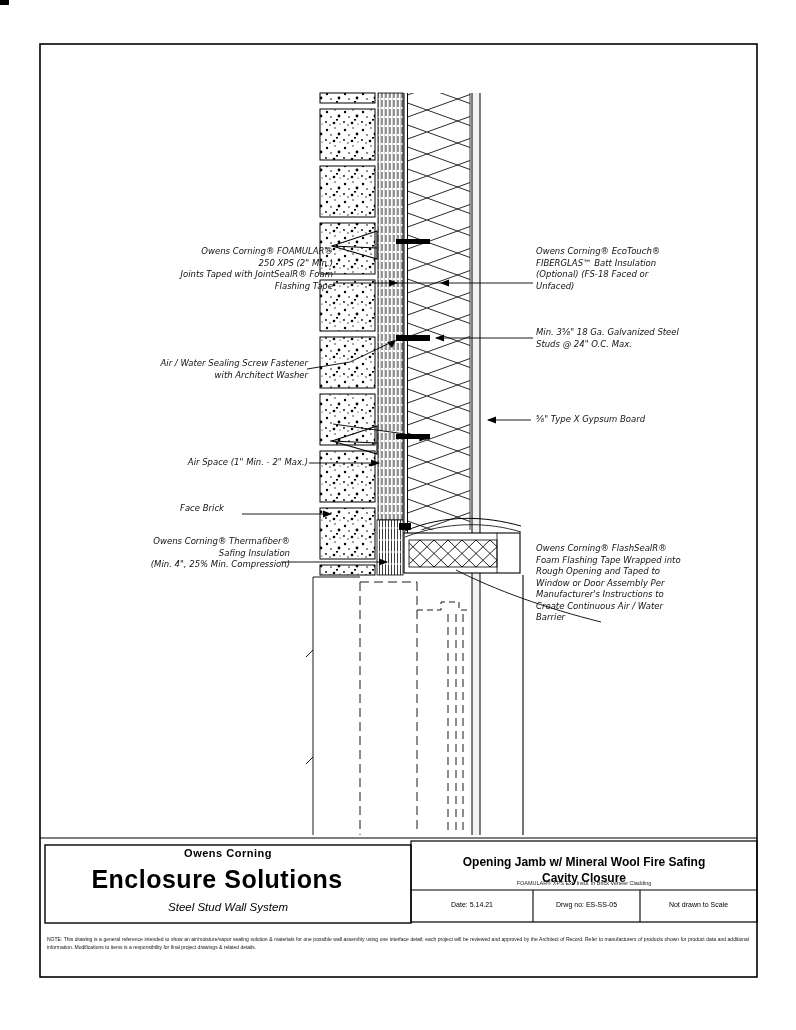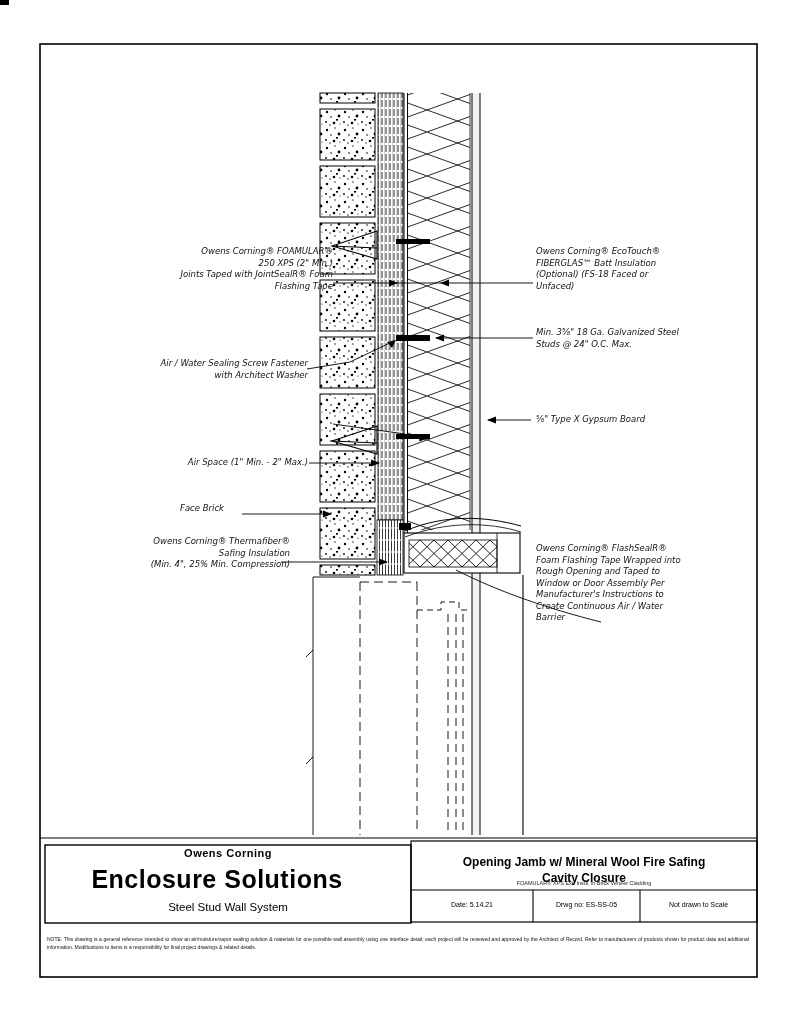--- a/index.html
+++ b/index.html
@@ -196,21 +196,21 @@
   <div class="ann" style="left:536px;top:543px;width:185px;">Owens Corning® FlashSealR®
 Foam Flashing Tape Wrapped into
 Rough Opening and Taped to
 Window or Door Assembly Per
 Manufacturer's Instructions to
 Create Continuous Air / Water
 Barrier</div>
 
   <div class="tb-text company" style="left:45px;top:847px;width:366px;">Owens Corning</div>
   <div class="tb-text brand" style="left:34px;top:865px;width:366px;">Enclosure Solutions</div>
-  <div class="tb-text system" style="left:45px;top:901px;width:366px;">Steel Stud Wall System</div>
+  <div class="tb-text system" style="left:45px;top:901px;width:366px;font-style:italic;">Steel Stud Wall System</div>
 
   <div class="tb-text dtitle" style="left:411px;top:843px;width:346px;">Opening Jamb w/ Mineral Wool Fire Safing</div>
   <div class="tb-text dtitle" style="left:411px;top:859px;width:346px;">Cavity Closure</div>
   <div class="tb-text dsub" style="left:411px;top:880px;width:346px;">FOAMULAR® XPS Ext. Insul. in Brick Veneer Cladding</div>
 
   <div class="cell" style="left:411px;top:901px;width:122px;">Date: 5.14.21</div>
   <div class="cell" style="left:533px;top:901px;width:107px;">Drwg no: ES-SS-05</div>
   <div class="cell" style="left:640px;top:901px;width:117px;">Not drawn to Scale</div>
 
   <div class="note" style="left:47px;top:936px;width:702px;">NOTE: This drawing is a general reference intended to show an air/moisture/vapor sealing solution &amp; materials for one possible wall assembly using one interface detail; each project will be reviewed and approved by the Architect of Record. Refer to manufacturers of products shown for product data and additional information. Modifications to items is a responsibility for final project drawings &amp; related details.</div>

